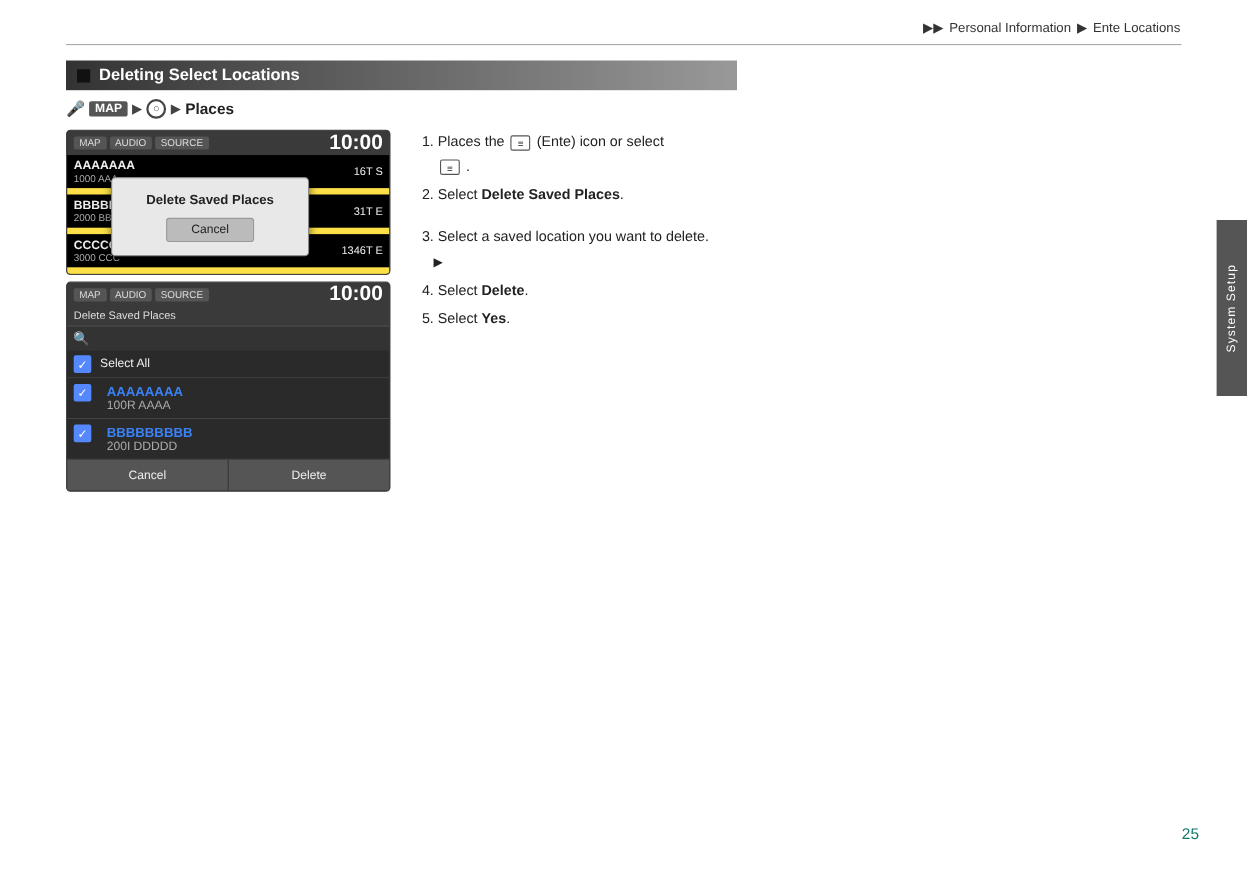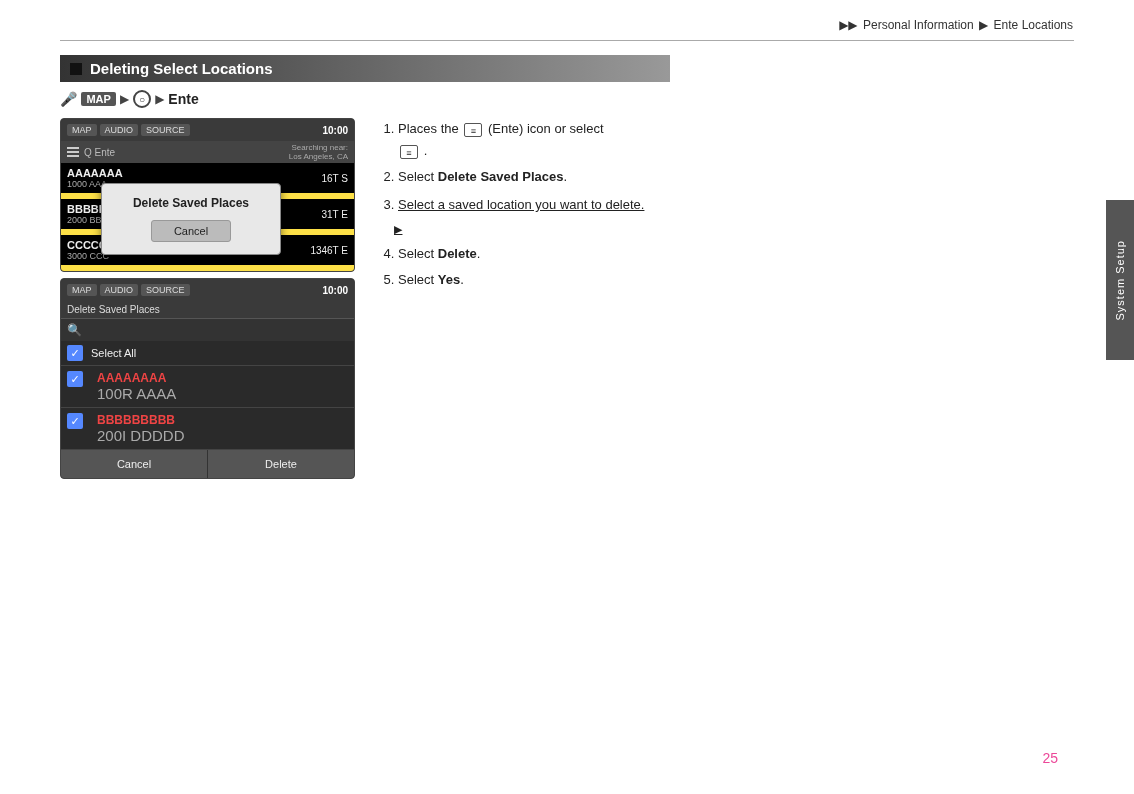--- a/index.html
+++ b/index.html
@@ -52,23 +52,23 @@
       writing-mode: vertical-rl;
       text-orientation: mixed;
       transform: rotate(180deg);
       letter-spacing: 1px;
     }
 
     
     .page-number {
       position: absolute;
       bottom: 28px;
-      right: 76px;
+      right: 44px;
       font-size: 14px;
-      color: #ec4899;
+      color: #0f766e;
     }
 
     
     .content {
       position: absolute;
       top: 55px;
       left: 60px;
       right: 40px;
     }
 
@@ -163,21 +163,21 @@
       gap: 3px;
     }
     .screen-topbar .tab {
       font-size: 9px;
       color: #ddd;
       background: #555;
       padding: 1px 5px;
       border-radius: 2px;
     }
     .screen-topbar .time {
-      font-size: 10px;
+      font-size: 19px;
       color: #fff;
       font-weight: bold;
     }
 
     
     .search-bar {
       background: #444;
       display: flex;
       align-items: center;
       padding: 3px 6px;
@@ -306,25 +306,25 @@
     .loc-item2 {
       display: flex;
       align-items: flex-start;
       padding: 5px 6px;
       border-bottom: 1px solid #444;
       background: #2a2a2a;
       gap: 6px;
     }
     .loc-item2 .loc-info .loc-name2 {
       font-size: 12px;
-      color: #ef4444;
+      color: #3b82f6;
       font-weight: bold;
     }
     .loc-item2 .loc-info .loc-addr2 {
-      font-size: 15px;
+      font-size: 11px;
       color: #aaa;
     }
 
     
     .screen2-buttons {
       display: flex;
       height: 28px;
     }
     .screen2-buttons .btn-cancel2 {
       flex: 1;
@@ -378,22 +378,21 @@
       width: 18px; height: 14px;
       vertical-align: middle;
       text-align: center;
       line-height: 14px;
       font-size: 9px;
       margin: 0 2px;
     }
 
     
     .step3-block {
-      margin-top: 6px;
-      text-decoration: underline;
+      margin-top: 16px;
     }
   </style>
 </head>
 <body>
 
 <div class="breadcrumb-bar">
   <span>▶▶</span>
   <span>Personal Information</span>
   <span>▶</span>
   <span>Ente Locations</span>
@@ -413,47 +412,38 @@
     <div class="black-square"></div>
     <span class="title">Deleting Select Locations</span>
   </div>
 
   <div class="nav-path">
     <span class="mic-icon">🎤</span>
     <span class="nav-badge">MAP</span>
     <span class="arrow">▶</span>
     <span class="circle-icon">○</span>
     <span class="arrow">▶</span>
-    <span class="saved-text">Ente</span>
+    <span class="saved-text">Places</span>
   </div>
 
   <div class="two-col">
 
     <div class="screenshots">
 
       <div class="screen">
 
         <div class="screen-topbar">
           <div class="tabs">
             <span class="tab">MAP</span>
             <span class="tab">AUDIO</span>
             <span class="tab">SOURCE</span>
           </div>
           <span class="time">10:00</span>
         </div>
 
-        <div class="search-bar">
-          <div class="menu-lines">
-            <span></span>
-            <span></span>
-            <span></span>
-          </div>
-          <span class="search-text">Q Ente</span>
-          <span class="nearby-text">Searching near:<br>Los Angeles, CA</span>
-        </div>
 
         <div class="dialog-overlay">
 
           <div>
             <div class="loc-item" style="display:flex;justify-content:space-between;align-items:center;">
               <div>
                   <div class="loc-name">AAAAAAA</div>
                   <div class="loc-addr">1000 AAA</div>
                 </div>
               <span class="loc-dist">16T S</span>

